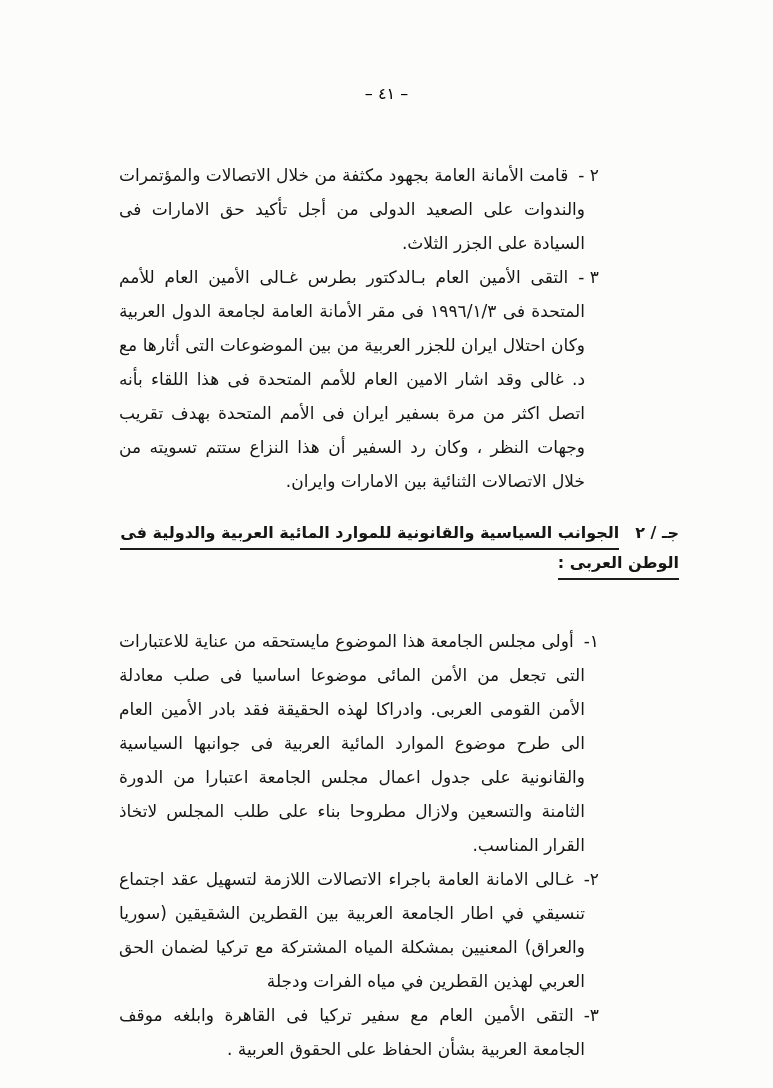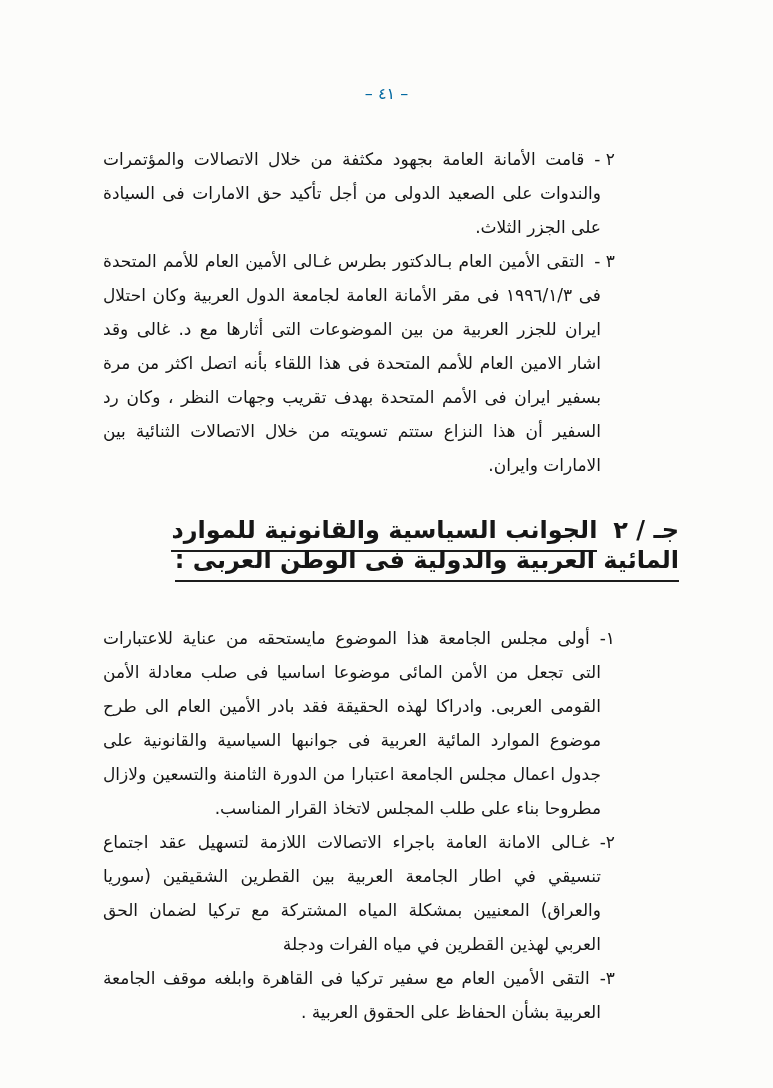--- a/index.html
+++ b/index.html
@@ -19,53 +19,53 @@
     overflow: hidden;
   }
   .page-number {
     position: absolute;
     top: 84px;
     left: 0;
     width: 100%;
     text-align: center;
     font-size: 16px;
     letter-spacing: 3px;
-    color: #0369a1;
+    color: #000000;
   }
   .text-column {
     position: absolute;
     top: 142px;
     right: 158px;
     width: 512px;
     font-size: 17px;
     line-height: 34px;
     text-align: justify;
   }
   .para {
     margin: 0;
   }
   .num-list {
-    margin: 0;
+    margin: 16px;
     padding: 0;
     list-style: none;
   }
   .num-item {
     margin: 0;
     padding-right: 14px;
     text-indent: -14px; 
   }
   .item-marker {
     display: inline-block;
     text-indent: 0;
     margin-left: 10px; 
     white-space: nowrap;
   }
   .section-heading {
-    margin: 33px -64px 0 0; 
-    font-size: 24px;
+    margin: 20px -64px 0 0; 
+    font-size: 16px;
     font-weight: bold;
     line-height: 30px;
     text-align: right;
   }
   .heading-prefix {
     display: inline-block;
     margin-left: 16px;
     white-space: nowrap;
   }
   .heading-title {

